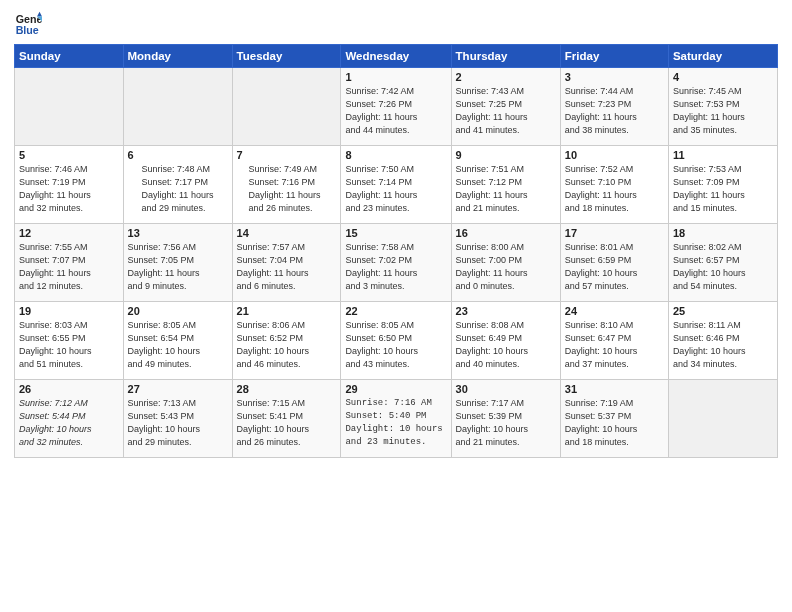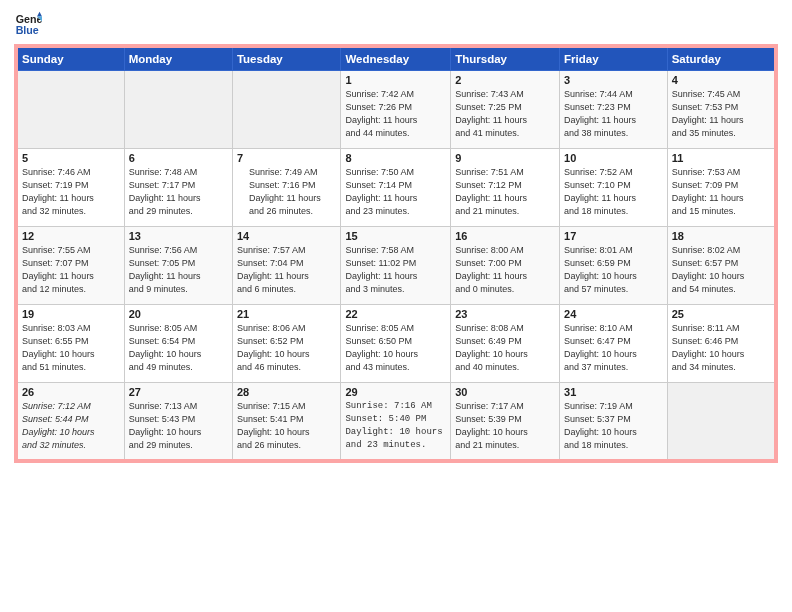--- a/index.html
+++ b/index.html
@@ -41,21 +41,21 @@
       line-height: 1.1;
     }
     .subtitle {
       font-size: 13px;
       color: #555;
       margin-top: 2px;
     }
     .calendar {
       width: 100%;
       border-collapse: collapse;
-      border: 4px solid #fca5a5;
+      border: 1px solid #fca5a5;
     }
     .calendar th {
       background: #2255bb;
       color: #fff;
       font-size: 11.5px;
       font-weight: bold;
       padding: 5px 4px;
       text-align: left;
       border: 1px solid #3366cc;
     }
@@ -163,21 +163,21 @@
         <tr>
           <td>
             <span class="day-num">5</span>
             <div class="day-info" style="white-space: pre-line;">Sunrise: 7:46 AM
 Sunset: 7:19 PM
 Daylight: 11 hours
 and 32 minutes.</div>
           </td>
           <td>
             <span class="day-num">6</span>
-            <div class="day-info" style="white-space: pre-line;">Sunrise: 7:48 AM
+            <div class="day-info" style="white-space: pre-line; margin-left: 14px;">Sunrise: 7:48 AM
 Sunset: 7:17 PM
 Daylight: 11 hours
 and 29 minutes.</div>
           </td>
           <td>
             <span class="day-num">7</span>
             <div class="day-info" style="white-space: pre-line; margin-left: 12px;">Sunrise: 7:49 AM
 Sunset: 7:16 PM
 Daylight: 11 hours
 and 26 minutes.</div>
@@ -229,21 +229,21 @@
           <td>
             <span class="day-num">14</span>
             <div class="day-info" style="white-space: pre-line;">Sunrise: 7:57 AM
 Sunset: 7:04 PM
 Daylight: 11 hours
 and 6 minutes.</div>
           </td>
           <td>
             <span class="day-num">15</span>
             <div class="day-info" style="white-space: pre-line;">Sunrise: 7:58 AM
-Sunset: 11:02 PM
+Sunset: 7:02 PM
 Daylight: 11 hours
 and 3 minutes.</div>
           </td>
           <td>
             <span class="day-num">16</span>
             <div class="day-info" style="white-space: pre-line;">Sunrise: 8:00 AM
 Sunset: 7:00 PM
 Daylight: 11 hours
 and 0 minutes.</div>
           </td>

